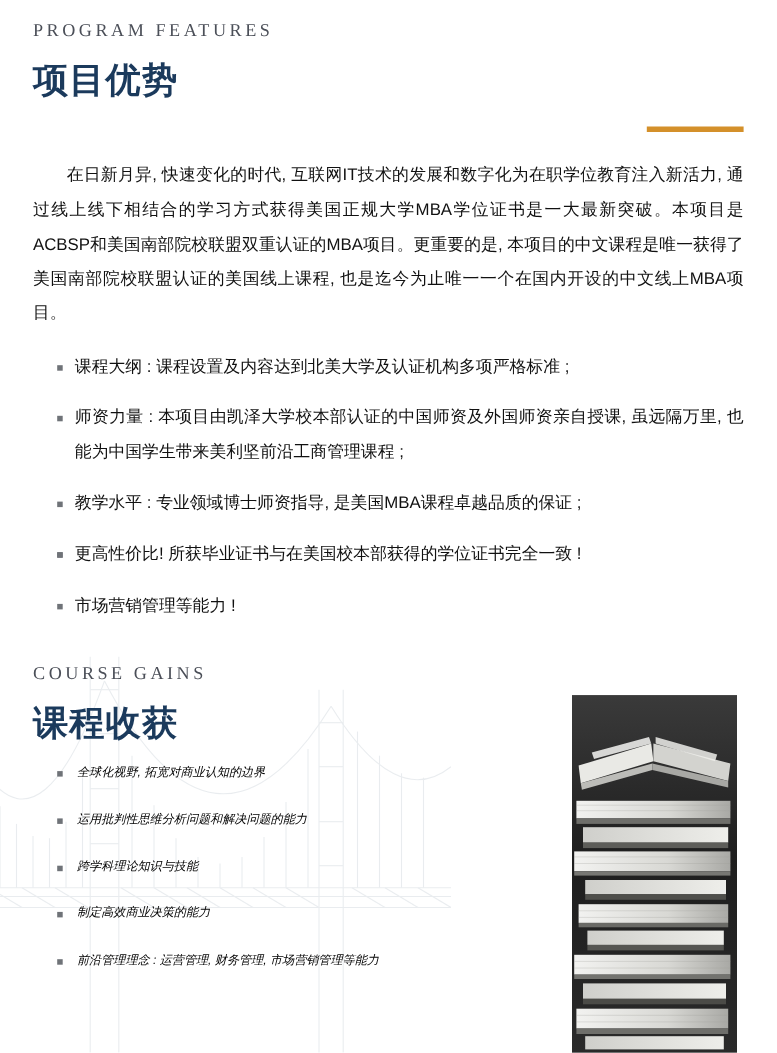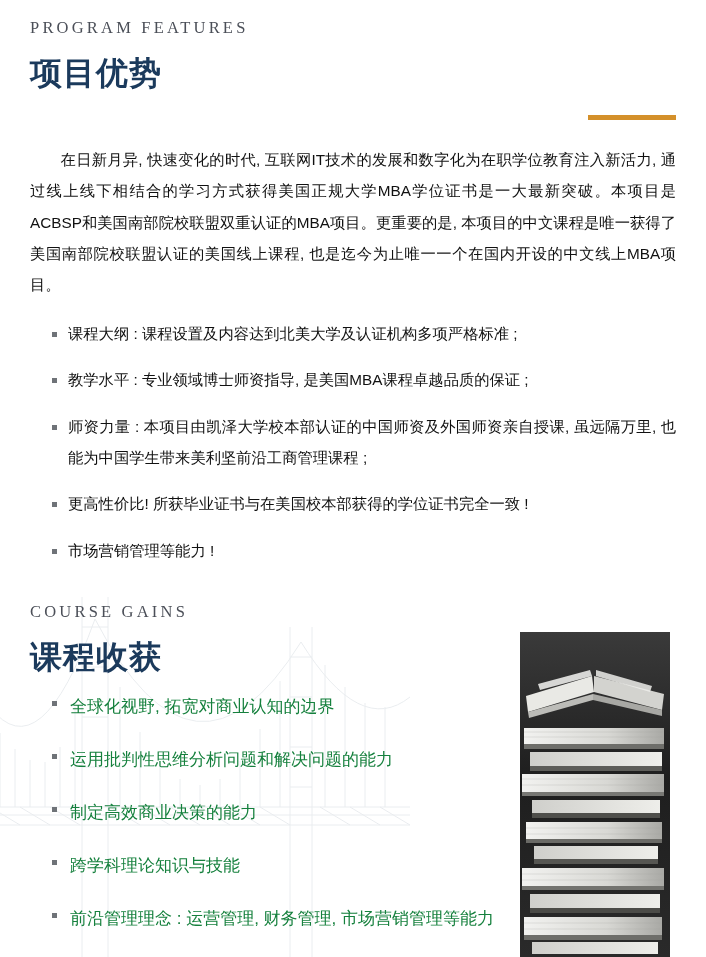--- a/index.html
+++ b/index.html
@@ -110,23 +110,24 @@
   .gains-list {
     margin: 16px 26px 0 26px;
     list-style: none;
     padding: 0;
     max-width: 470px;
   }
   .gains-list li {
     position: relative;
     padding-left: 18px;
     margin: 0 0 24px 22px;
-    font-size: 17px;
+    font-size: 11px;
     line-height: 1.7;
-    color: #15803d;
+    color: #000000;
+    font-style: italic;
   }
   .gains-list li .sq {
     position: absolute;
     left: 0;
     top: 8px;
     width: 5px;
     height: 5px;
     background: #6f7378;
   }
 
@@ -219,25 +220,25 @@
 
   <p class="intro">在日新月异, 快速变化的时代, 互联网IT技术的发展和数字化为在职学位教育注入新活力, 通过线上线下相结合的学习方式获得美国正规大学MBA学位证书是一大最新突破。本项目是ACBSP和美国南部院校联盟双重认证的MBA项目。更重要的是, 本项目的中文课程是唯一获得了美国南部院校联盟认证的美国线上课程, 也是迄今为止唯一一个在国内开设的中文线上MBA项目。</p>
 
   <ul class="feat-list">
     <li>
       <span class="sq"></span>
       <span>课程大纲 : 课程设置及内容达到北美大学及认证机构多项严格标准 ;</span>
     </li>
     <li>
       <span class="sq"></span>
+      <span>师资力量 : 本项目由凯泽大学校本部认证的中国师资及外国师资亲自授课, 虽远隔万里, 也能为中国学生带来美利坚前沿工商管理课程 ;</span>
+    </li>
+    <li>
+      <span class="sq"></span>
       <span>教学水平 : 专业领域博士师资指导, 是美国MBA课程卓越品质的保证 ;</span>
-    </li>
-    <li>
-      <span class="sq"></span>
-      <span>师资力量 : 本项目由凯泽大学校本部认证的中国师资及外国师资亲自授课, 虽远隔万里, 也能为中国学生带来美利坚前沿工商管理课程 ;</span>
     </li>
     <li>
       <span class="sq"></span>
     </li>
     <li>
       <span class="sq"></span>
       <span>更高性价比! 所获毕业证书与在美国校本部获得的学位证书完全一致 !</span>
     </li>
     <li>
       <span class="sq"></span>
@@ -254,25 +255,25 @@
     <li>
       <span class="sq"></span>
       <span>全球化视野, 拓宽对商业认知的边界</span>
     </li>
     <li>
       <span class="sq"></span>
       <span>运用批判性思维分析问题和解决问题的能力</span>
     </li>
     <li>
       <span class="sq"></span>
+      <span>跨学科理论知识与技能</span>
+    </li>
+    <li>
+      <span class="sq"></span>
       <span>制定高效商业决策的能力</span>
-    </li>
-    <li>
-      <span class="sq"></span>
-      <span>跨学科理论知识与技能</span>
     </li>
     <li>
       <span class="sq"></span>
       <span>前沿管理理念 : 运营管理, 财务管理, 市场营销管理等能力</span>
     </li>
 
   </ul>
 </div>
 
 <div class="photo">

